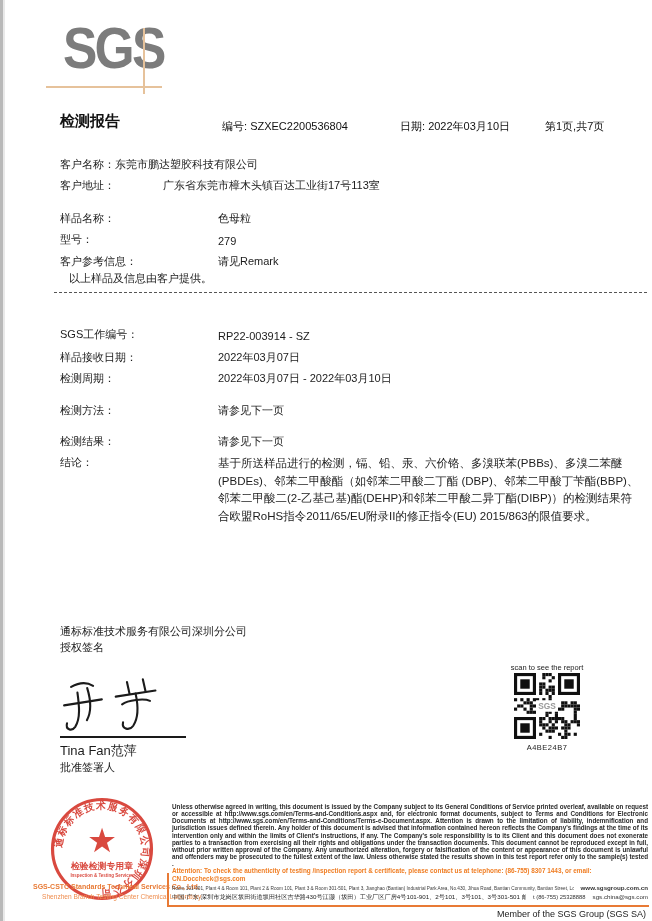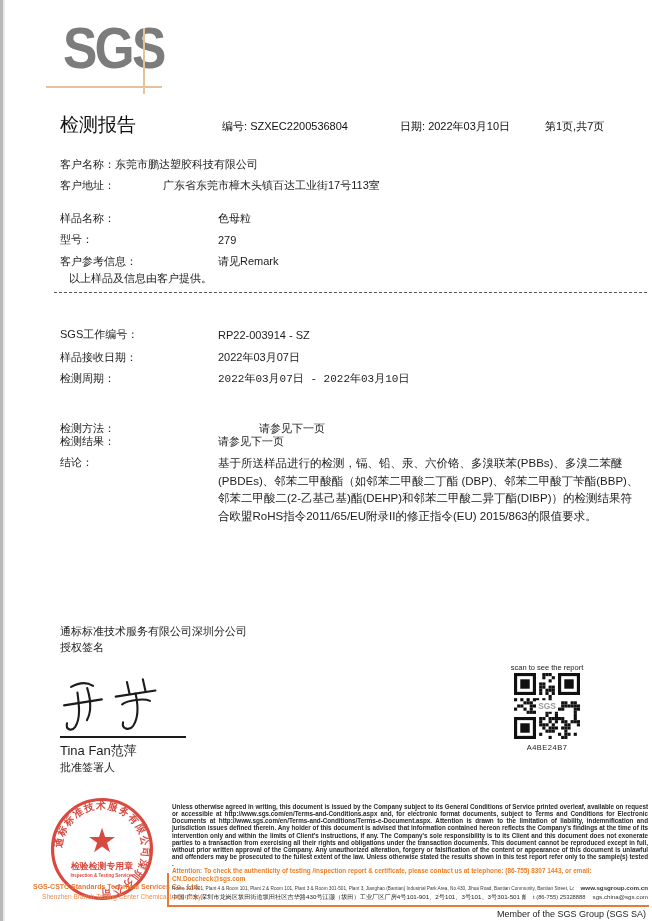--- a/index.html
+++ b/index.html
@@ -6,25 +6,25 @@
   .page{position:relative;width:652px;height:921px;background:#ffffff;overflow:hidden;
         font-family:"Liberation Sans","DejaVu Sans",sans-serif;color:#1c1c1c;}
   .edge-strip{position:absolute;left:0;top:0;width:3px;height:921px;background:#b9b9b9;}
   .edge-strip2{position:absolute;left:3px;top:0;width:2px;height:921px;background:#e9e9e9;}
 
   
   .logo{position:absolute;left:63px;top:20px;font-size:56px;font-weight:800;color:#7c7c7c;
         letter-spacing:-3px;transform:scale(.92,1.02);transform-origin:left top;line-height:1;}
   .logo-hline{position:absolute;left:46px;top:86px;width:116px;height:2px;background:#e6c29b;}
   .logo-vline{position:absolute;left:143px;top:28px;width:2px;height:66px;background:#e6c29b;}
-  .title{position:absolute;left:60px;top:112px;font-size:19px;font-weight:400;color:#111;}
+  .title{position:absolute;left:60px;top:112px;font-size:15px;font-weight:700;color:#111;}
   .hmeta{position:absolute;top:119px;font-size:11px;color:#111;white-space:nowrap;}
 
   
-  .frow{position:absolute;left:60px;right:8px;font-size:11px;display:flex;align-items:center;white-space:nowrap;}
+  .frow{position:absolute;left:60px;right:8px;font-size:11px;display:flex;align-items:flex-end;white-space:nowrap;}
   .lbl{flex:0 0 auto;}
   .lbl-c{min-width:50px;}
   .lbl-w{min-width:158px;}
   .val{flex:0 0 auto;}
   .note{position:absolute;left:69px;top:271px;font-size:11px;}
   .dashline{position:absolute;left:54px;right:4px;top:292px;height:1px;
     background:repeating-linear-gradient(90deg,#555 0 3px,transparent 3px 5px);}
 
   .conclusion{position:absolute;left:218px;top:455px;width:424px;font-size:11.5px;
     line-height:17.6px;white-space:normal;text-align:left;}
@@ -110,25 +110,25 @@
   <div class="dashline"></div>
 
   <div class="frow" style="top:327px;">
     <span class="lbl lbl-w">SGS工作编号：</span>
     <span class="val">RP22-003914 - SZ</span>
   </div>
   <div class="frow" style="top:350px;">
     <span class="lbl lbl-w">样品接收日期：</span>
     <span class="val">2022年03月07日</span>
   </div>
-  <div class="frow" style="top:371px;font-family:Liberation Mono, monospace;">
+  <div class="frow" style="top:371px;">
     <span class="lbl lbl-w">检测周期：</span>
     <span class="val">2022年03月07日 - 2022年03月10日</span>
   </div>
-  <div class="frow" style="top:421px;gap:41px;">
+  <div class="frow" style="top:403px;">
     <span class="lbl lbl-w">检测方法：</span>
     <span class="val">请参见下一页</span>
   </div>
   <div class="frow" style="top:434px;">
     <span class="lbl lbl-w">检测结果：</span>
     <span class="val">请参见下一页</span>
   </div>
 
   <div class="frow" style="top:455px;">
     <span class="lbl lbl-w">结论：</span>

